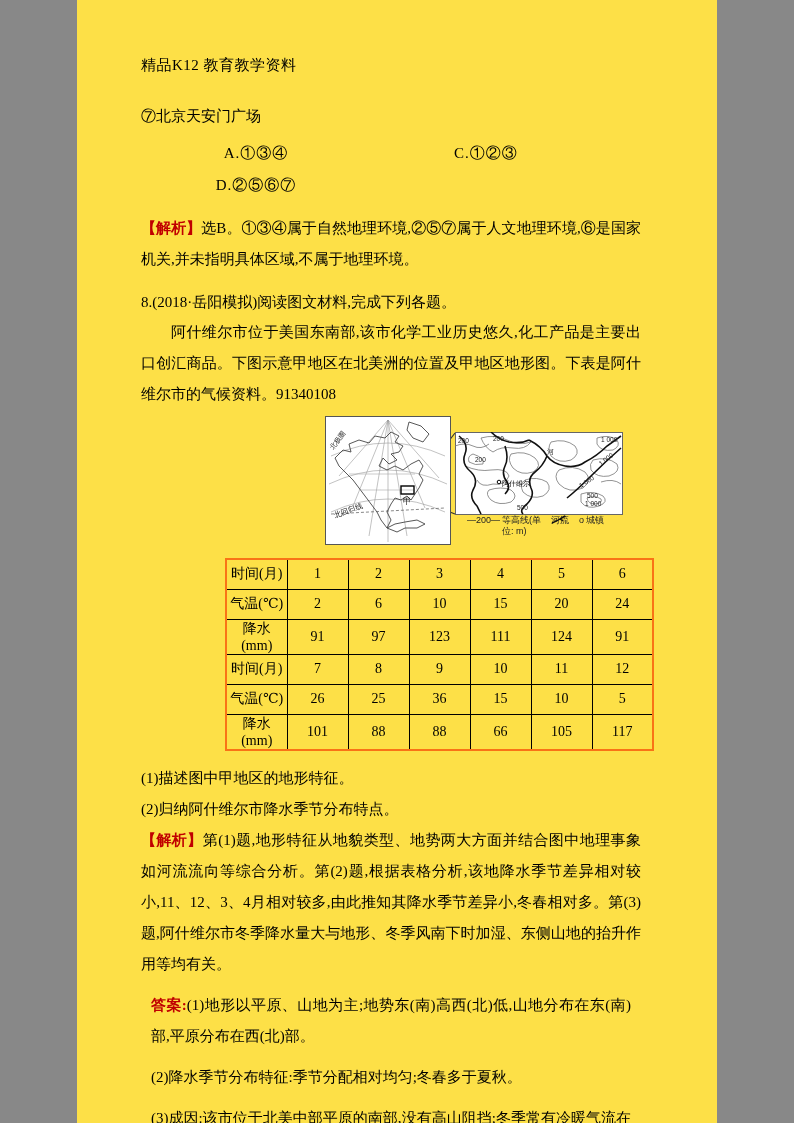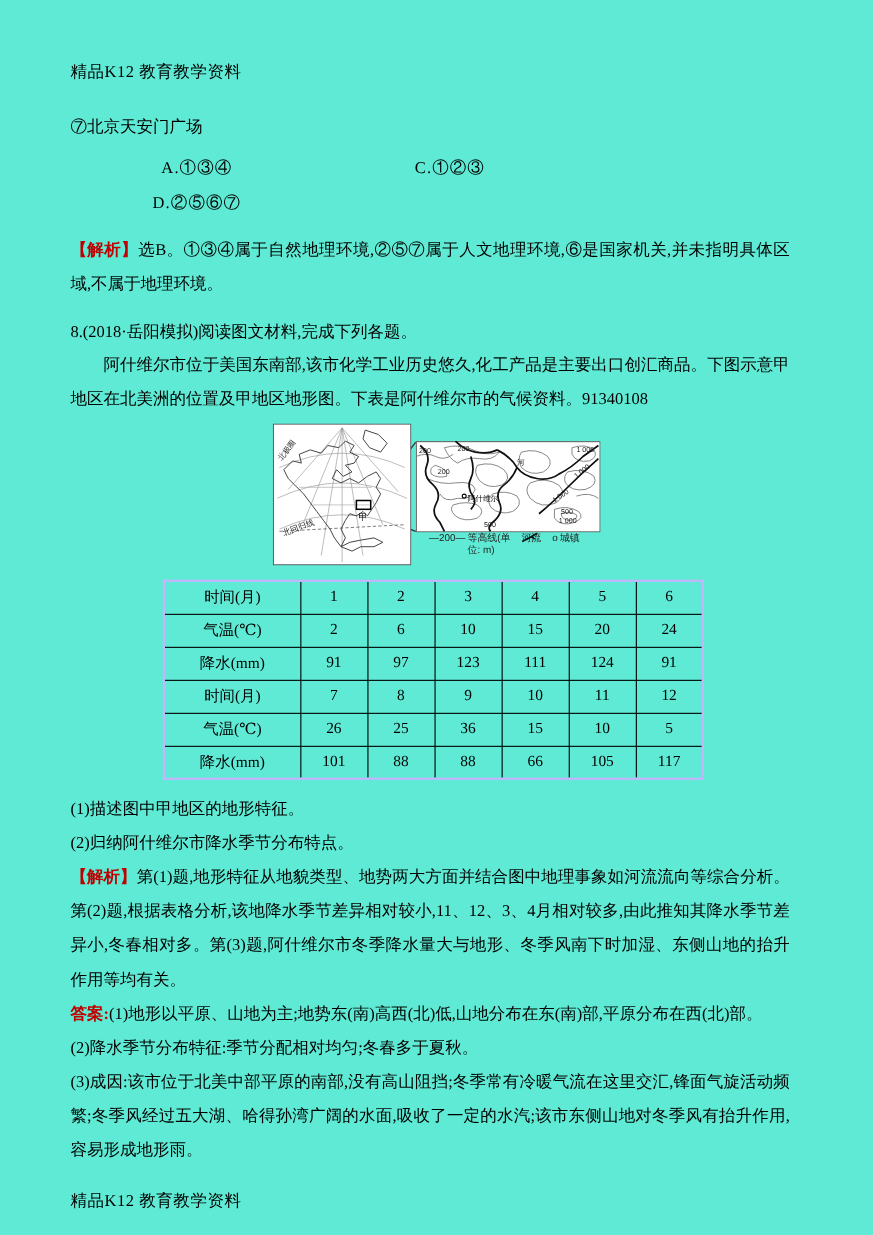--- a/index.html
+++ b/index.html
@@ -1,20 +1,20 @@
 <!DOCTYPE html>
 <html lang="zh"><head>
 <meta charset="utf-8">
 <style>
   html,body{margin:0;padding:0;background:#888;}
   .page{
     position:relative;
-    width:794px;height:1123px;
+    width:640px;height:1123px;
     margin:0 auto;
-    background:#5eead4;
+    background:#fde047;
     font-family:"Liberation Serif","DejaVu Serif",serif;
     color:#000;
     font-size:15px;
     overflow:hidden;
     box-sizing:border-box;
     padding:56px 76px 0 64px;
   }
   .doc-header,.doc-footer{font-size:15px;letter-spacing:.5px;}
   .line{line-height:30px;}
   .para{margin:0;line-height:31px;text-align:justify;}
@@ -45,24 +45,24 @@
   
   table.climate{
     border-collapse:collapse;margin:10px 0 0 84px;
     font-size:14px;
   }
   table.climate td{
     border:1px solid #000;height:30px;text-align:center;
     padding:0 2px;min-width:61px;box-sizing:border-box;
   }
   table.climate td.rowhead{width:124px;}
-  table.climate{border:2px solid #c4b5fd;}
+  table.climate{border:2px solid #f97316;}
 
   .subq{line-height:31px;}
-  .answers p{margin:0;}
+  .answers p{margin:10px;}
 </style>
 </head>
 <body>
 
 <div class="page">
 
   <div class="doc-header">精品K12 教育教学资料</div>
 
   <div class="line mt26">⑦北京天安门广场</div>
 

